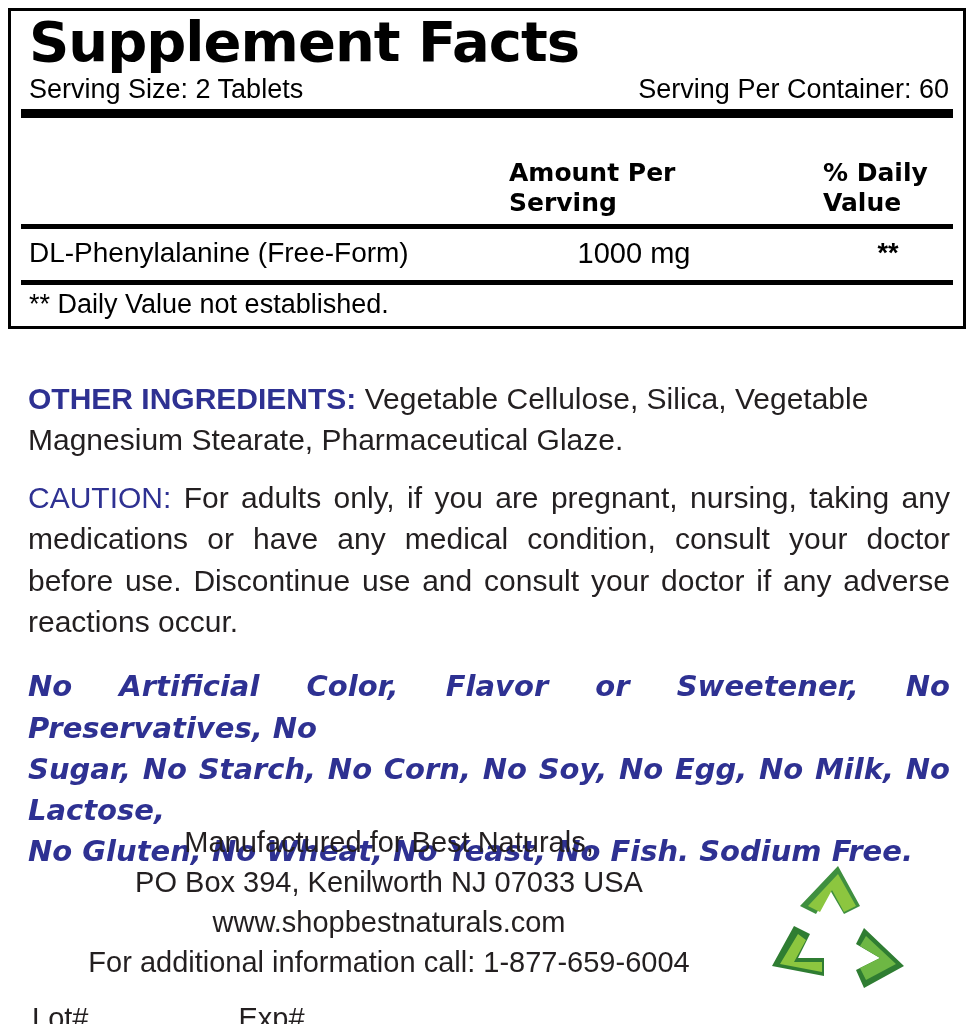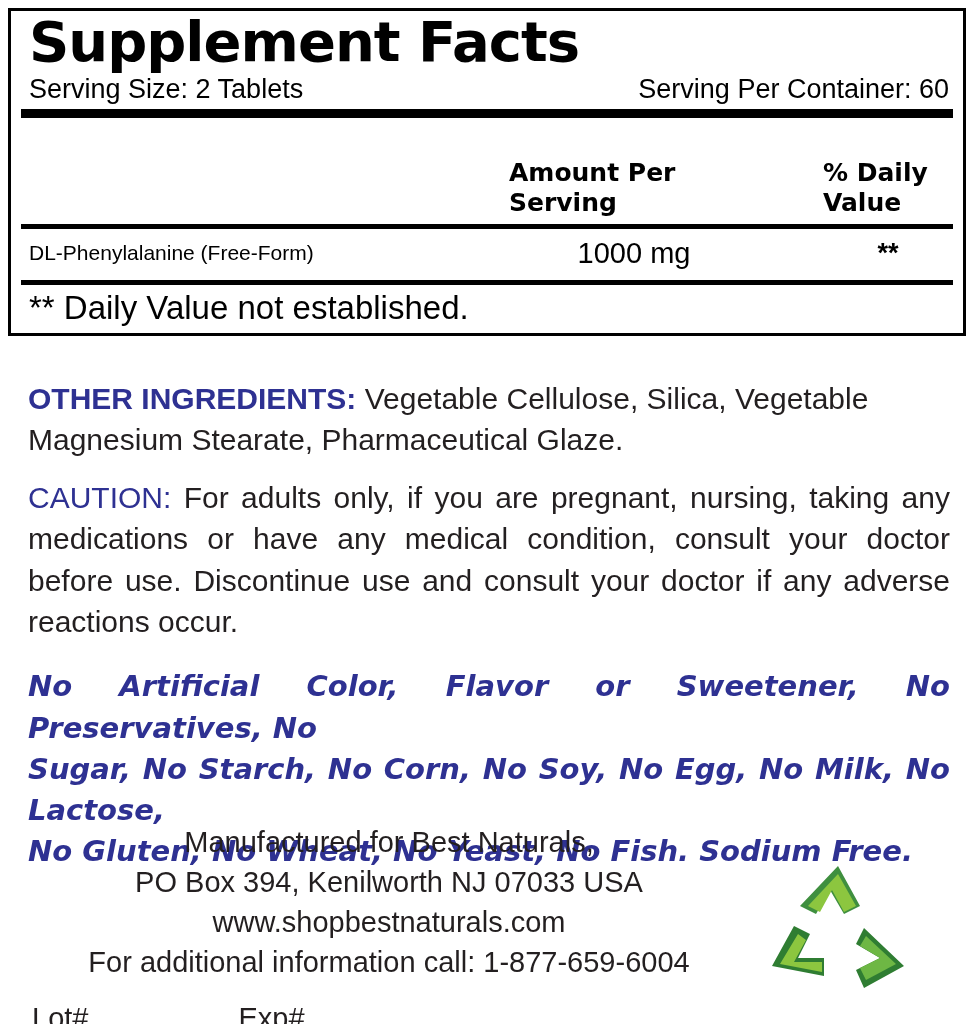--- a/index.html
+++ b/index.html
@@ -83,21 +83,21 @@
   .sf-headcell.dv { width: 130px; }
 
   .sf-itemrow {
     display: flex;
     align-items: center;
     padding: 8px 0 10px 0;
   }
   .sf-itemname {
     flex: 1 1 auto;
     font-family: "Liberation Sans", sans-serif;
-    font-size: 21px;
+    font-size: 28px;
     color: #000000;
     padding-left: 8px;
   }
   .sf-itemamount {
     width: 250px;
     margin-right: 64px;
     text-align: center;
     font-family: "Liberation Sans", sans-serif;
     font-size: 29px;
     color: #000000;
@@ -106,21 +106,21 @@
     width: 130px;
     text-align: center;
     font-family: "Liberation Sans", sans-serif;
     font-weight: bold;
     font-size: 27px;
     color: #000000;
   }
 
   .sf-footnote {
     font-family: "Liberation Sans", sans-serif;
-    font-size: 33px;
+    font-size: 27px;
     color: #000000;
     padding: 4px 0 2px 8px;
   }
 
   
   .body-copy {
     position: absolute;
     left: 28px;
     top: 378px;
     width: 922px;

